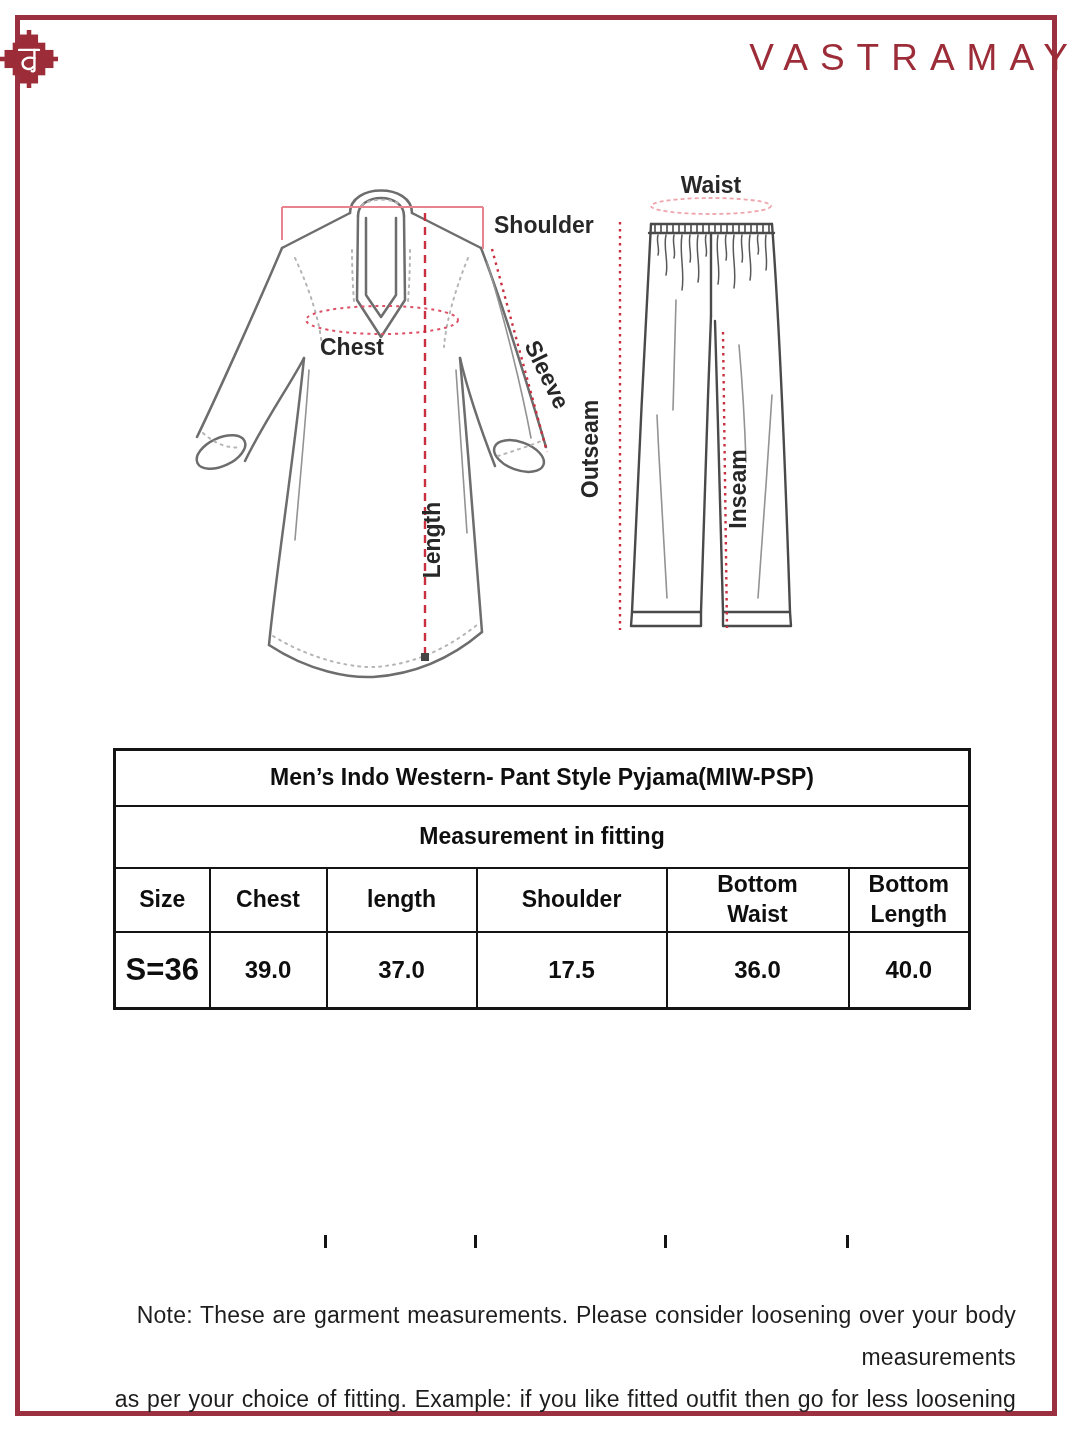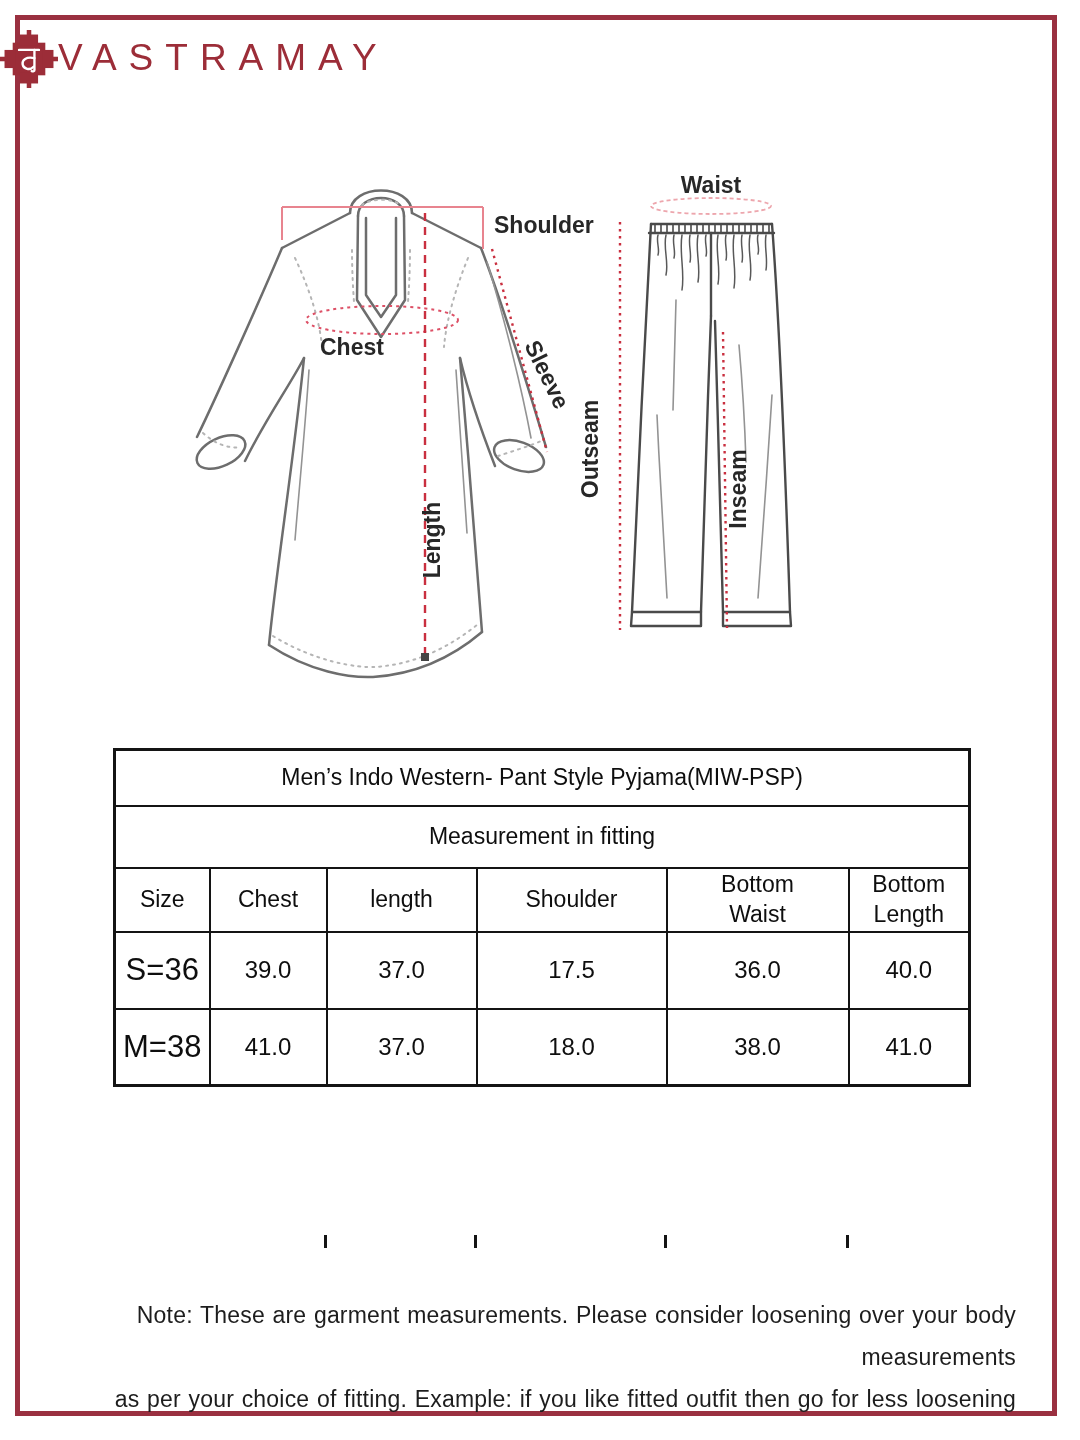--- a/index.html
+++ b/index.html
@@ -7,21 +7,21 @@
     width:1080px;height:1440px;position:relative;background:#ffffff;
     font-family:"Liberation Sans", sans-serif;overflow:hidden;
   }
   .frame{
     position:absolute;left:15px;top:15px;width:1042px;height:1401px;
     box-sizing:border-box;border:5px solid #9a3040;background:#fff;
   }
   
   .logo-row{
     position:absolute;top:30px;left:0;width:100%;
-    display:flex;justify-content:flex-start;align-items:center;
+    display:flex;justify-content:space-between;align-items:center;gap:17px;
   }
   .logo-icon{width:58px;height:58px;flex:0 0 auto;}
   .wordmark{
     font-size:37px;letter-spacing:12px;color:#9c2d38;font-weight:500;
     white-space:nowrap;transform:translateY(-1px);
   }
   
   .diagram{position:absolute;left:170px;top:150px;width:670px;height:540px;}
   .diagram text{font-family:"Liberation Sans",sans-serif;font-weight:700;fill:#272727;}
   .lbl{font-size:23px;}
@@ -35,21 +35,21 @@
   .chest-ellipse{stroke:#dd5066;stroke-width:2;fill:none;stroke-dasharray:3 4;}
   .waist-ellipse{stroke:#eda6ad;stroke-width:1.8;fill:none;stroke-dasharray:4 3;}
   
   table.size-chart{
     position:absolute;left:113px;top:748px;width:855px;
     border-collapse:collapse;table-layout:fixed;
     border:3px solid #141414;color:#0e0e0e;
   }
   table.size-chart td,table.size-chart th{
     border:2px solid #141414;text-align:center;vertical-align:middle;
-    padding:0;font-weight:400;
+    padding:0;font-weight:700;
   }
   .t-title{font-size:23px;}
   .t-sub{font-size:23px;}
   th.hdr{font-size:23px;line-height:1.3;}
   .hdr-wrap{display:inline-block;max-width:110px;}
   td.val{font-size:24px;margin-left:37px;}
   td.size-col{font-size:31px;}
   
   .stub{position:absolute;top:1235px;width:3px;height:13px;background:#141414;}
   
@@ -196,28 +196,20 @@
     <th class="hdr"><span class="hdr-wrap">Bottom Length</span></th>
   </tr>
   <tr style="height:77px">
     <td class="size-col">S=36</td>
     <td class="val">39.0</td>
     <td class="val">37.0</td>
     <td class="val">17.5</td>
     <td class="val">36.0</td>
     <td class="val">40.0</td>
   </tr>
-  <tr style="height:77px">
-    <td class="size-col">M=38</td>
-    <td class="val">41.0</td>
-    <td class="val">37.0</td>
-    <td class="val">18.0</td>
-    <td class="val">38.0</td>
-    <td class="val">41.0</td>
-  </tr>
 </tbody>
   </table>
 
 <div>
   <div class="stub" style="left:324px"></div>
   <div class="stub" style="left:474px"></div>
   <div class="stub" style="left:664px"></div>
   <div class="stub" style="left:846px"></div>
 </div>
 

